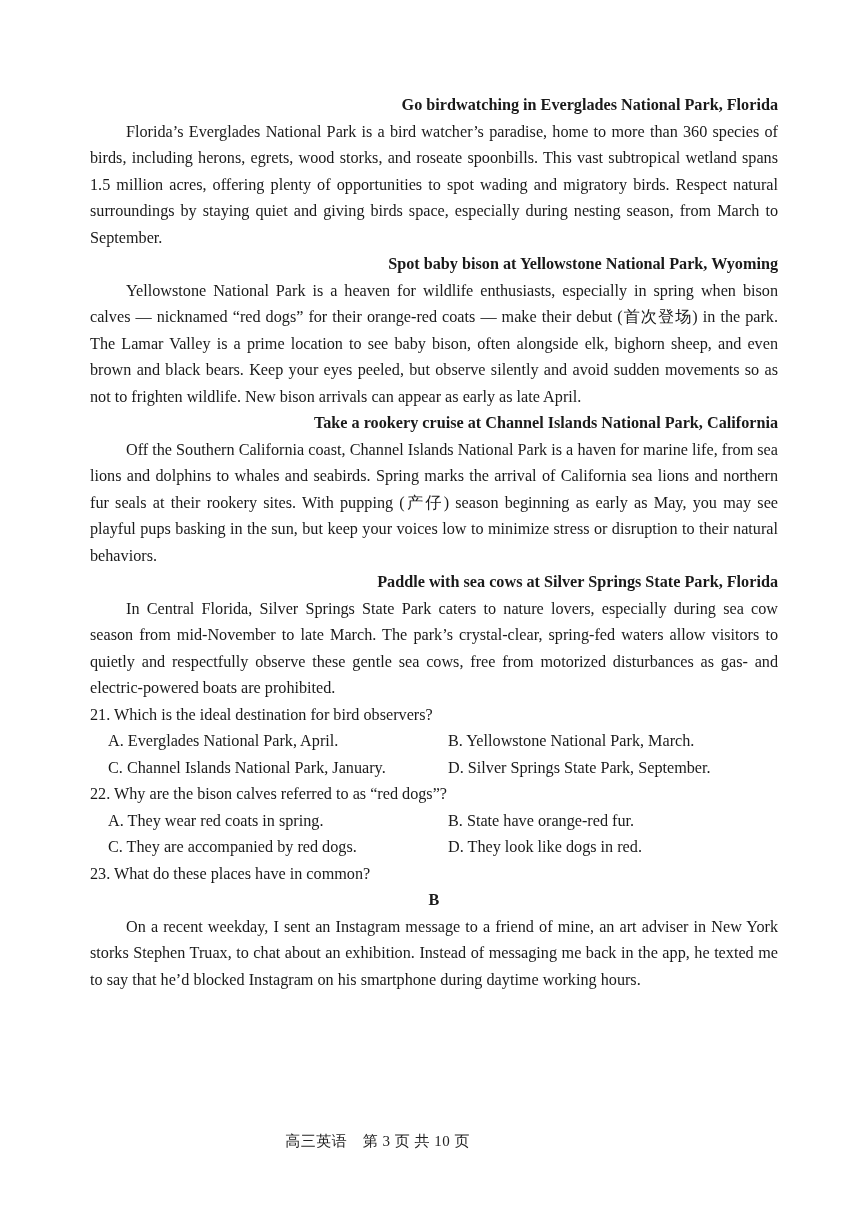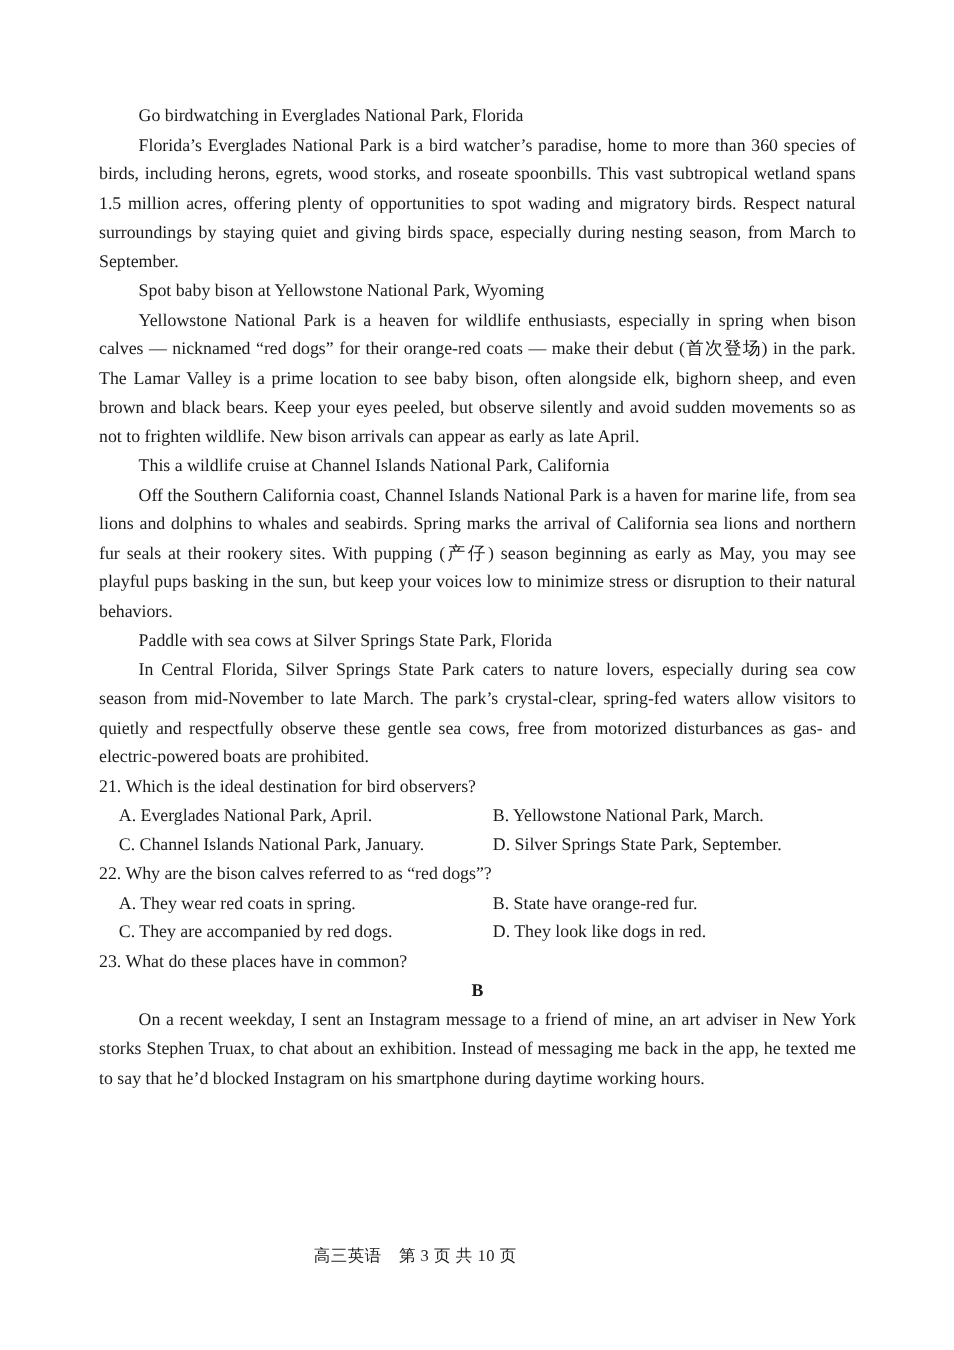--- a/index.html
+++ b/index.html
@@ -5,21 +5,21 @@
   html, body { margin: 0; padding: 0; background: #ffffff; }
   body {
     width: 867px; height: 1227px; position: relative; overflow: hidden;
     font-family: "Liberation Serif", "DejaVu Serif", serif;
     color: #1a1a1a;
   }
   .page {
     position: absolute; left: 90px; top: 92px; width: 688px;
     font-size: 16.2px; line-height: 26.5px;
   }
-  .heading { font-weight: normal; text-indent: 36px; margin: 0; }
+  .heading { font-weight: bold; text-indent: 36px; margin: 0; text-align: right; }
   .para { text-indent: 36px; text-align: justify; margin: 0; }
   .question { margin: 0; }
   .options { display: grid; grid-template-columns: 340px 348px; margin: 0; }
   .opt { padding-left: 18px; white-space: nowrap; }
   .section-letter { text-align: center; font-weight: bold; margin: 0; }
   .footer {
     position: absolute; left: 0; width: 755px; top: 1132px; text-align: center;
     font-size: 15px; letter-spacing: 0.5px; color: #222;
   }
 </style>
@@ -27,21 +27,21 @@
 <body>
 
 <div class="page">
 
   <p class="heading">Go birdwatching in Everglades National Park, Florida</p>
   <p class="para">Florida’s Everglades National Park is a bird watcher’s paradise, home to more than 360 species of birds, including herons, egrets, wood storks, and roseate spoonbills. This vast subtropical wetland spans 1.5 million acres, offering plenty of opportunities to spot wading and migratory birds. Respect natural surroundings by staying quiet and giving birds space, especially during nesting season, from March to September.</p>
 
   <p class="heading">Spot baby bison at Yellowstone National Park, Wyoming</p>
   <p class="para">Yellowstone National Park is a heaven for wildlife enthusiasts, especially in spring when bison calves — nicknamed “red dogs” for their orange-red coats — make their debut (首次登场) in the park. The Lamar Valley is a prime location to see baby bison, often alongside elk, bighorn sheep, and even brown and black bears. Keep your eyes peeled, but observe silently and avoid sudden movements so as not to frighten wildlife. New bison arrivals can appear as early as late April.</p>
 
-  <p class="heading">This a wildlife cruise at Channel Islands National Park, California</p>
+  <p class="heading">Take a rookery cruise at Channel Islands National Park, California</p>
   <p class="para">Off the Southern California coast, Channel Islands National Park is a haven for marine life, from sea lions and dolphins to whales and seabirds. Spring marks the arrival of California sea lions and northern fur seals at their rookery sites. With pupping (产仔) season beginning as early as May, you may see playful pups basking in the sun, but keep your voices low to minimize stress or disruption to their natural behaviors.</p>
 
   <p class="heading">Paddle with sea cows at Silver Springs State Park, Florida</p>
   <p class="para">In Central Florida, Silver Springs State Park caters to nature lovers, especially during sea cow season from mid-November to late March. The park’s crystal-clear, spring-fed waters allow visitors to quietly and respectfully observe these gentle sea cows, free from motorized disturbances as gas- and electric-powered boats are prohibited.</p>
 
   <div>
     <p class="question">21. Which is the ideal destination for bird observers?</p>
     <div class="options">
       <span class="opt">A. Everglades National Park, April.</span>
       <span class="opt">B. Yellowstone National Park, March.</span>

